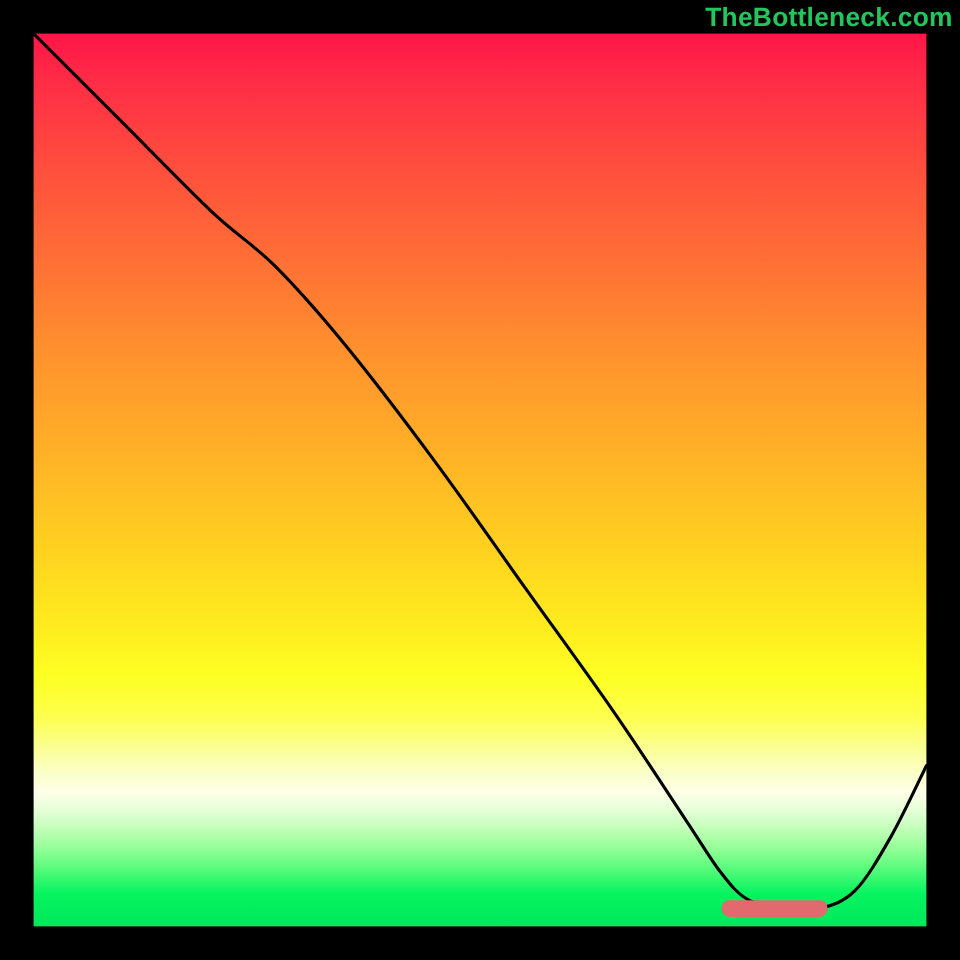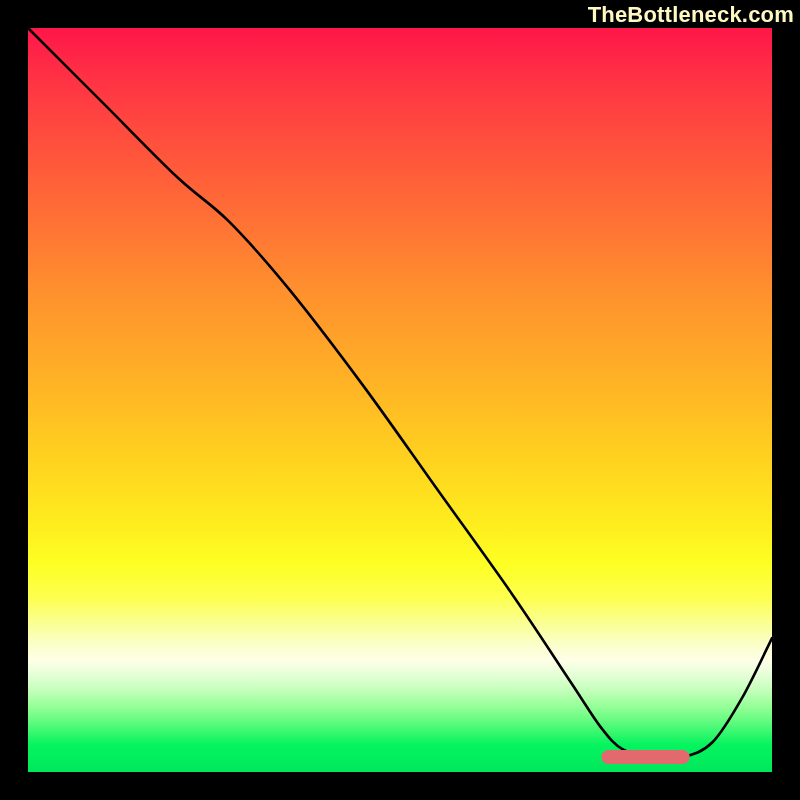--- a/index.html
+++ b/index.html
@@ -59,21 +59,21 @@
   .axis-bottom {
     left: 0;
     bottom: 0;
     width: 800px;
     height: 28px;
   }
   .watermark {
     position: absolute;
     top: 2px;
     right: 6px;
-    color: #fef9c3;
+    color: #22c55e;
     font-size: 22px;
     font-weight: 600;
     letter-spacing: 0.2px;
     z-index: 20;
   }
   svg.curve-layer {
     position: absolute;
     left: 0;
     top: 0;
     width: 744px;

